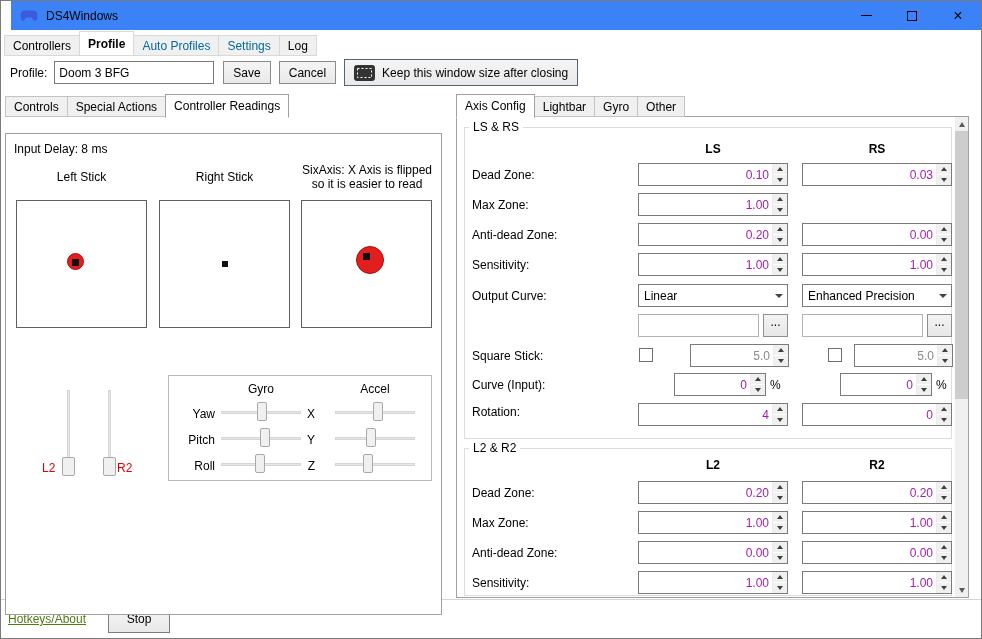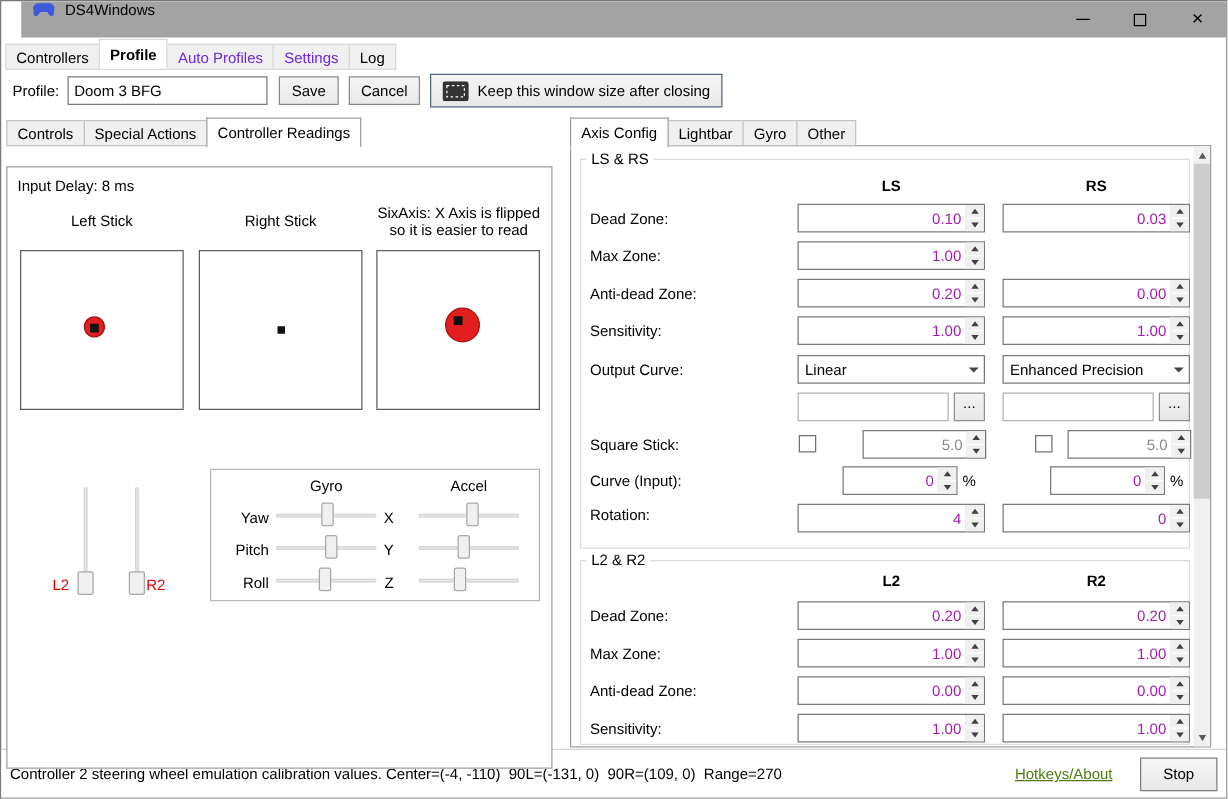--- a/index.html
+++ b/index.html
@@ -1,33 +1,33 @@
 <!DOCTYPE html>
 <html><head>
 <meta charset="utf-8">
 <style>
   *{box-sizing:border-box;margin:0;padding:0}
   html,body{width:982px;height:639px;overflow:hidden}
   body{font-family:"Liberation Sans",sans-serif;font-size:12px;color:#000;background:#fff}
   .window{position:relative;width:982px;height:639px;background:#fff;border:1px solid #7a7a7a;overflow:hidden}
 
   
-  .titlebar{position:absolute;top:0;left:16px;right:0;height:29px;background:#a3a3a3;display:flex;align-items:flex-start}
+  .titlebar{position:absolute;top:0;left:10px;right:0;height:29px;background:#3b82f6;display:flex;align-items:center}
   .title-icon{margin-left:9px;display:flex;align-items:center}
   .title-text{margin-left:8px}
   .win-controls{position:absolute;right:0;top:0;height:29px;display:flex}
   .win-btn{width:46px;height:29px;display:flex;align-items:center;justify-content:center;cursor:default}
   .glyph-min{width:11px;height:1px;background:#000}
   .glyph-max{width:10px;height:10px;border:1px solid #000}
   .glyph-close{font-size:16px;line-height:1}
 
   
   .tabstrip{position:absolute;display:flex;align-items:flex-end}
   .tab{height:21px;display:flex;align-items:center;padding:0 8px;background:#f0f0f0;border:1px solid #d9d9d9;margin-right:-1px;white-space:nowrap}
-  .tab.dim{color:#6d28d9}
+  .tab.dim{color:#0369a1}
   .tab.active{background:#fff;height:25px;font-weight:bold;z-index:3;border-color:#d9d9d9}
   .subtabs .tab{border-color:#c3c3c3}
   .subtabs .tab.active{font-weight:normal;height:24px;margin-bottom:-1px;border-bottom:1px solid #fff;border-color:#a0a0a0 #a0a0a0 #fff #a0a0a0}
   .main-tabs{top:30px;left:3px;height:25px}
   .left-tabs{top:92px;left:4px;height:24px;z-index:2}
   .right-tabs{top:92px;left:455px;height:24px;z-index:2}
 
   
   .profile-bar{position:absolute;top:58px;left:9px;height:27px;display:flex;align-items:center}
   .profile-label{margin-right:7px}
@@ -516,18 +516,17 @@
           <i></i>
         </div>
       <div class="vs-thumb"></div>
       <div class="vs-btn dn">
           <i></i>
         </div>
     </div>
   </div>
 
   <div class="statusbar">
-    <span class="status-text">Controller 2 steering wheel emulation calibration values. Center=(-4, -110)  90L=(-131, 0)  90R=(109, 0)  Range=270</span>
     <span class="status-link">Hotkeys/About</span>
     <button class="btn stop-btn">Stop</button>
   </div>
 
 </div>
 
 </body></html>

